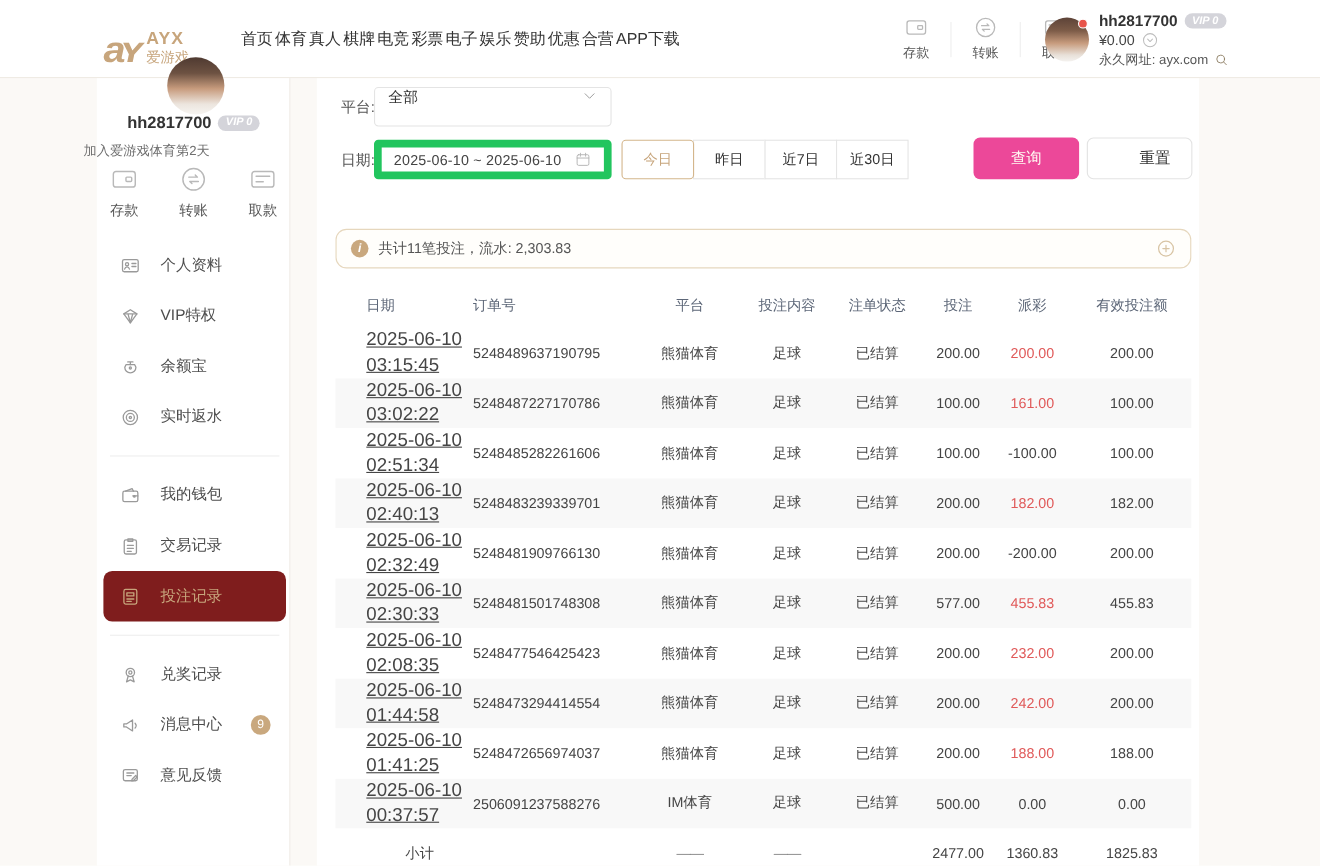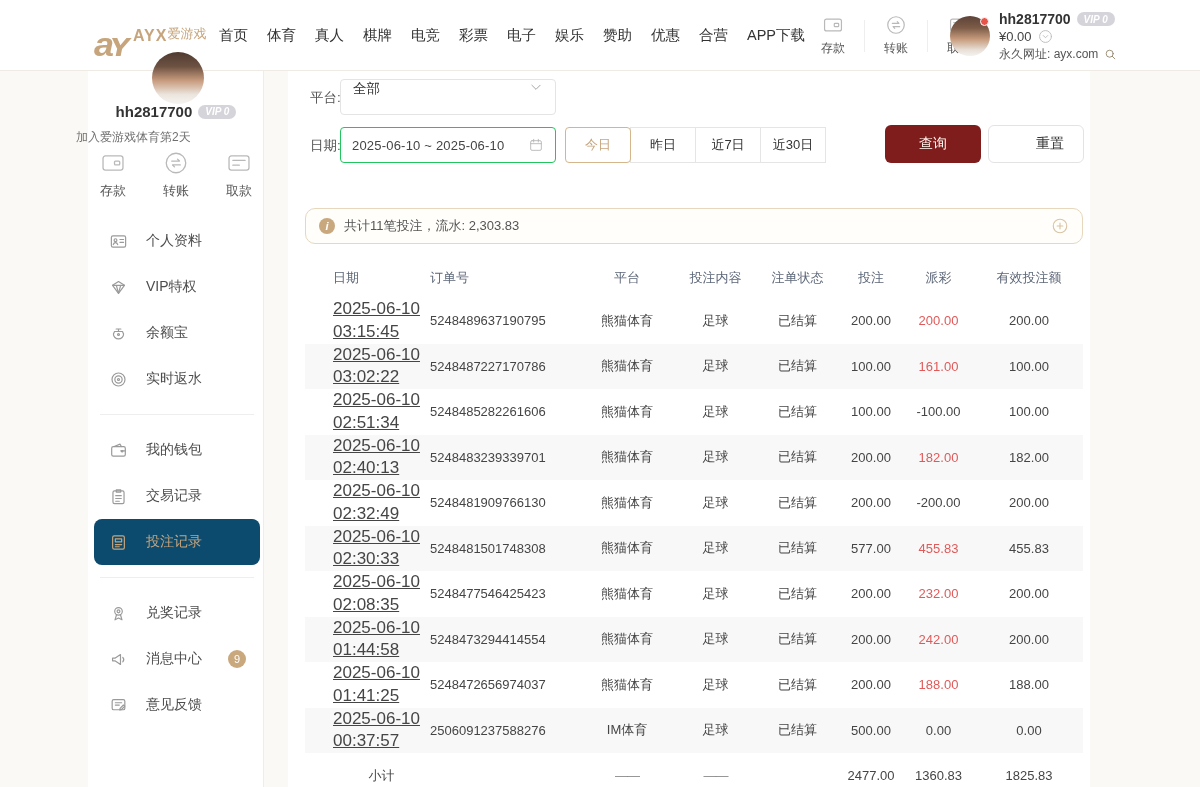--- a/index.html
+++ b/index.html
@@ -9,24 +9,24 @@
     background:#fbf9f6; position:relative; overflow:hidden; color:#333;
   }
   svg { fill:none; stroke:currentColor; stroke-width:1.5; stroke-linecap:round; stroke-linejoin:round; }
 
   
   .header { position:absolute; top:0; left:0; width:1200px; height:71px; background:#fff;
             border-bottom:1px solid #efebe4; z-index:10; }
   .logo { position:absolute; left:94px; top:27px; display:flex; align-items:flex-start; gap:7px; cursor:pointer; }
   .logo-mark { font-size:36px; font-weight:bold; font-style:italic; letter-spacing:-4px;
                color:#c7a57c; line-height:1; transform:scaleY(.92); }
-  .logo-text { display:flex; flex-direction:row; line-height:1.1; color:#c7a57c; }
+  .logo-text { display:flex; flex-direction:column; line-height:1.1; color:#c7a57c; }
   .logo-en { font-size:16px; font-weight:bold; letter-spacing:1px; }
   .logo-cn { font-size:13px; }
-  .nav { position:absolute; left:219px; top:0; height:71px; display:flex; align-items:center; gap:19px; }
+  .nav { position:absolute; left:219px; top:0; height:71px; display:flex; align-items:center; gap:2px; }
   .nav-item { font-size:14.5px; color:#333; cursor:pointer; white-space:nowrap; }
   .hdr-actions { position:absolute; left:810px; top:0; height:71px; display:flex; align-items:center; }
   .hdr-act { width:46px; display:flex; flex-direction:column; align-items:center; gap:4px; cursor:pointer; color:#b9b9b9; }
   .hdr-act svg { width:22px; height:22px; stroke-width:1.3; }
   .hdr-act span { font-size:12px; color:#555; }
   .hdr-divider { width:1px; height:32px; background:#eee; margin:0 8px; }
   .hdr-avatar { position:absolute; left:950px; top:16px; width:40px; height:40px; border-radius:50%;
     background:linear-gradient(180deg,#5d4338 0%,#7d5c48 30%,#c79b7d 58%,#e8e0d8 85%,#f4f2ef 100%); cursor:pointer; }
   .hdr-avatar .dot { position:absolute; right:1px; top:1px; width:9px; height:9px; border-radius:50%;
     background:#e8544a; border:1.5px solid #fff; }
@@ -52,45 +52,45 @@
     font-size:12px; color:#6f6f6f; z-index:6; }
   .wallet-acts { position:absolute; left:94px; top:150px; width:164px; display:flex;
     justify-content:space-between; padding:0 6px; z-index:6; }
   .wallet-act { display:flex; flex-direction:column; align-items:center; gap:6px; cursor:pointer; color:#b9b9b9; }
   .wallet-act svg { width:26px; height:26px; stroke-width:1.2; }
   .wallet-act span { font-size:13px; color:#555; }
   .side-menu { position:absolute; left:94px; top:218px; width:166px; z-index:6; }
   .menu-item { display:flex; align-items:center; height:46px; padding-left:15px; gap:18px;
     font-size:14px; color:#4d4d4d; border-radius:8px; cursor:pointer; }
   .menu-item svg { width:19px; height:19px; color:#9a9a9a; flex:none; }
-  .menu-item.active { background:#0c4a6e; color:#c7a57c;font-family:Liberation Serif, serif; }
+  .menu-item.active { background:#7f1d1d; color:#c7a57c;font-family:Liberation Serif, serif; }
   .menu-item.active svg { color:#c7a57c; }
   .menu-badge { margin-left:auto; margin-right:14px; width:18px; height:18px; border-radius:50%;
     background:#c9a87e; color:#fff; font-size:11px; display:flex; align-items:center; justify-content:center; }
   .menu-divider { border-top:1px solid #eeeeee; margin:12px 6px; }
 
   
   .main { position:absolute; left:288px; top:71px; width:802px; height:716px; background:#fff; }
   .f-label { position:absolute; left:22px; font-size:13.5px; color:#555; }
   .select-box { position:absolute; left:52px; top:8px; width:216px; height:36px; border:1px solid #e4e4e4;
     border-radius:4px; display:flex; align-items:flex-start; padding:0 12px; cursor:pointer; background:#fff; }
   .select-box .val { font-size:13.5px; color:#333; }
   .select-box svg { width:14px; height:14px; margin-left:auto; color:#999; }
-  .date-box { position:absolute; left:52px; top:56px; width:216px; height:36px; border:1px solid #22c55e;
+  .date-box { position:absolute; left:52px; top:56px; width:216px; height:36px; border:7px solid #22c55e;
     border-radius:4px; display:flex; align-items:center; padding:0 11px; cursor:pointer; background:#fff; }
   .date-box .val { font-size:13px; color:#444; letter-spacing:.2px; }
   .date-box svg { width:16px; height:16px; margin-left:auto; color:#b5b5b5; stroke-width:1.3; }
   .quick-group { position:absolute; left:277px; top:56px; display:flex; }
   .quick-btn { width:66px; height:36px; border:1px solid #e5e5e5; background:#fff; font-size:13px;
     color:#333; display:flex; align-items:center; justify-content:center; cursor:pointer; margin-left:-1px; }
   .quick-btn:first-child { margin-left:0; }
   .quick-btn.active { border:1px solid #d4b68c; color:#c7a57c; border-radius:4px; position:relative; z-index:2; }
   .btn { position:absolute; top:54px; width:96px; height:38px; border-radius:6px; font-size:14px;
     display:flex; align-items:center; justify-content:center; cursor:pointer; }
-  .btn-search { left:597px; background:#7f1d1d; color:#fffaf2; }
+  .btn-search { left:597px; background:#ec4899; color:#fffaf2; }
   .btn-reset { left:700px; background:#fff; border:1px solid #e3e3e3; color:#333;padding-left:28px; }
 
   .summary { position:absolute; left:17px; top:137px; width:778px; height:36px; border:1px solid #e6d7bd;
     border-radius:10px; display:flex; align-items:center; padding:0 13px; background:#fffefb; }
   .info-i { width:16px; height:16px; border-radius:50%; background:#c9a87e; color:#fff; font-size:11px;
     font-weight:bold; display:flex; align-items:center; justify-content:center; flex:none; font-style:italic; }
   .summary .txt { font-size:13px; color:#555; margin-left:9px; }
   .expand { margin-left:auto; width:18px; height:18px; color:#d8c4a4; cursor:pointer; }
 
   .table { position:absolute; left:17px; top:187px; width:778px; }

